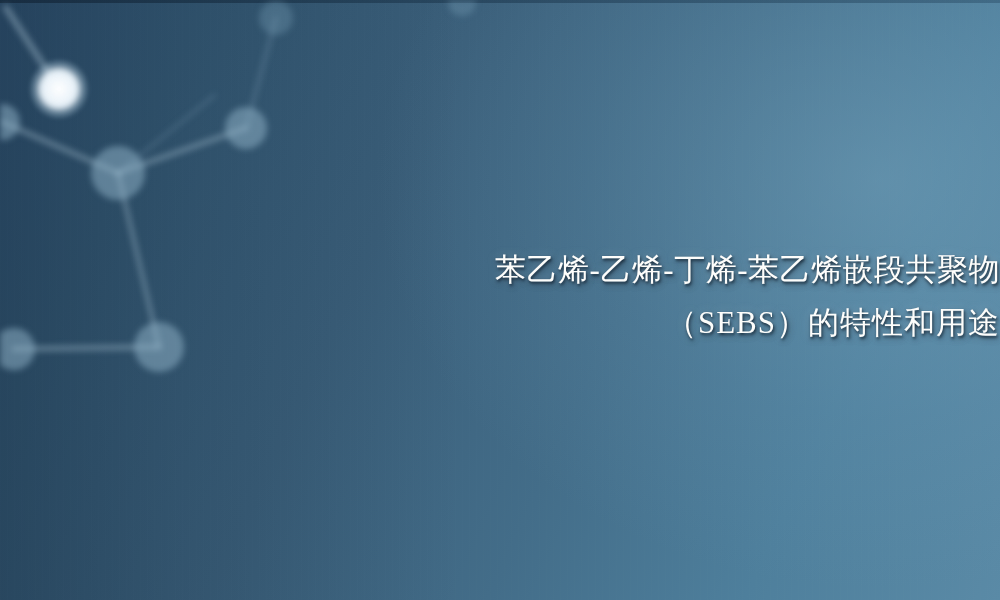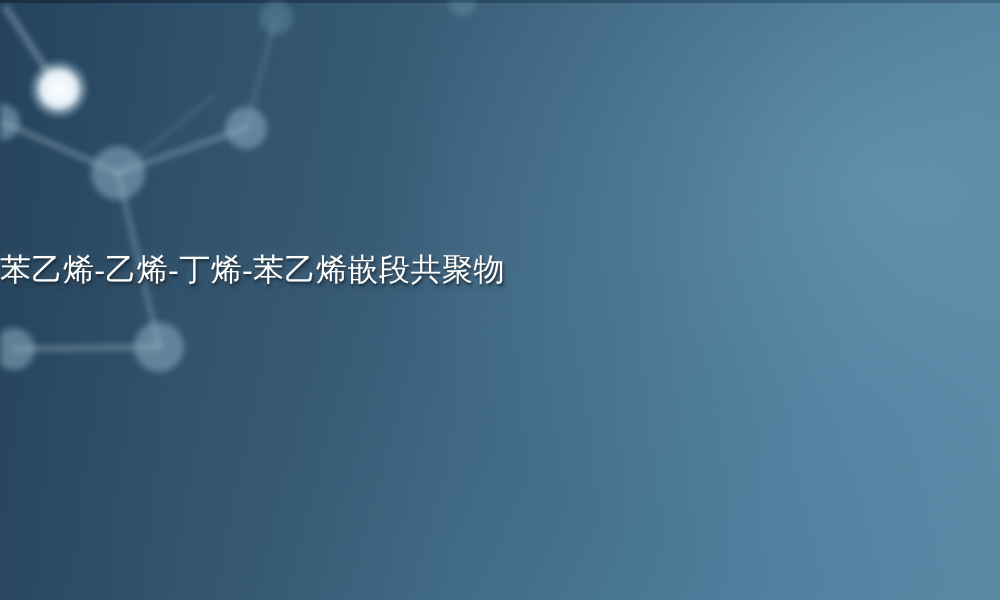--- a/index.html
+++ b/index.html
@@ -97,21 +97,21 @@
         rgba(180,210,230,0.0) 80%);
     filter: blur(2px);
   }
 
   
   .title-block {
     position: absolute;
     left: 0;
     right: 0;
     top: 243px;
-    text-align: left;
+    text-align: right;
     user-select: none;
   }
   .title-line {
     display: block;
     color: #fdfdfb;
     font-size: 31px;
     line-height: 53px;
     letter-spacing: 0.5px;
     font-weight: 400;
     text-shadow:
@@ -155,15 +155,16 @@
       <circle class="node" cx="159" cy="347" r="25"></circle>
       <circle class="node" cx="14" cy="349" r="21"></circle>
       <circle class="node-f" cx="462" cy="2" r="14"></circle>
     </g>
   </svg>
 
   <div class="glow-white"></div>
 
   <div class="title-block">
     <span class="title-line title-line-1">苯乙烯-乙烯-丁烯-苯乙烯嵌段共聚物</span>
+    <span class="title-line title-line-2">（SEBS）的特性和用途</span>
   </div>
 
 </div>
 
 </body></html>

